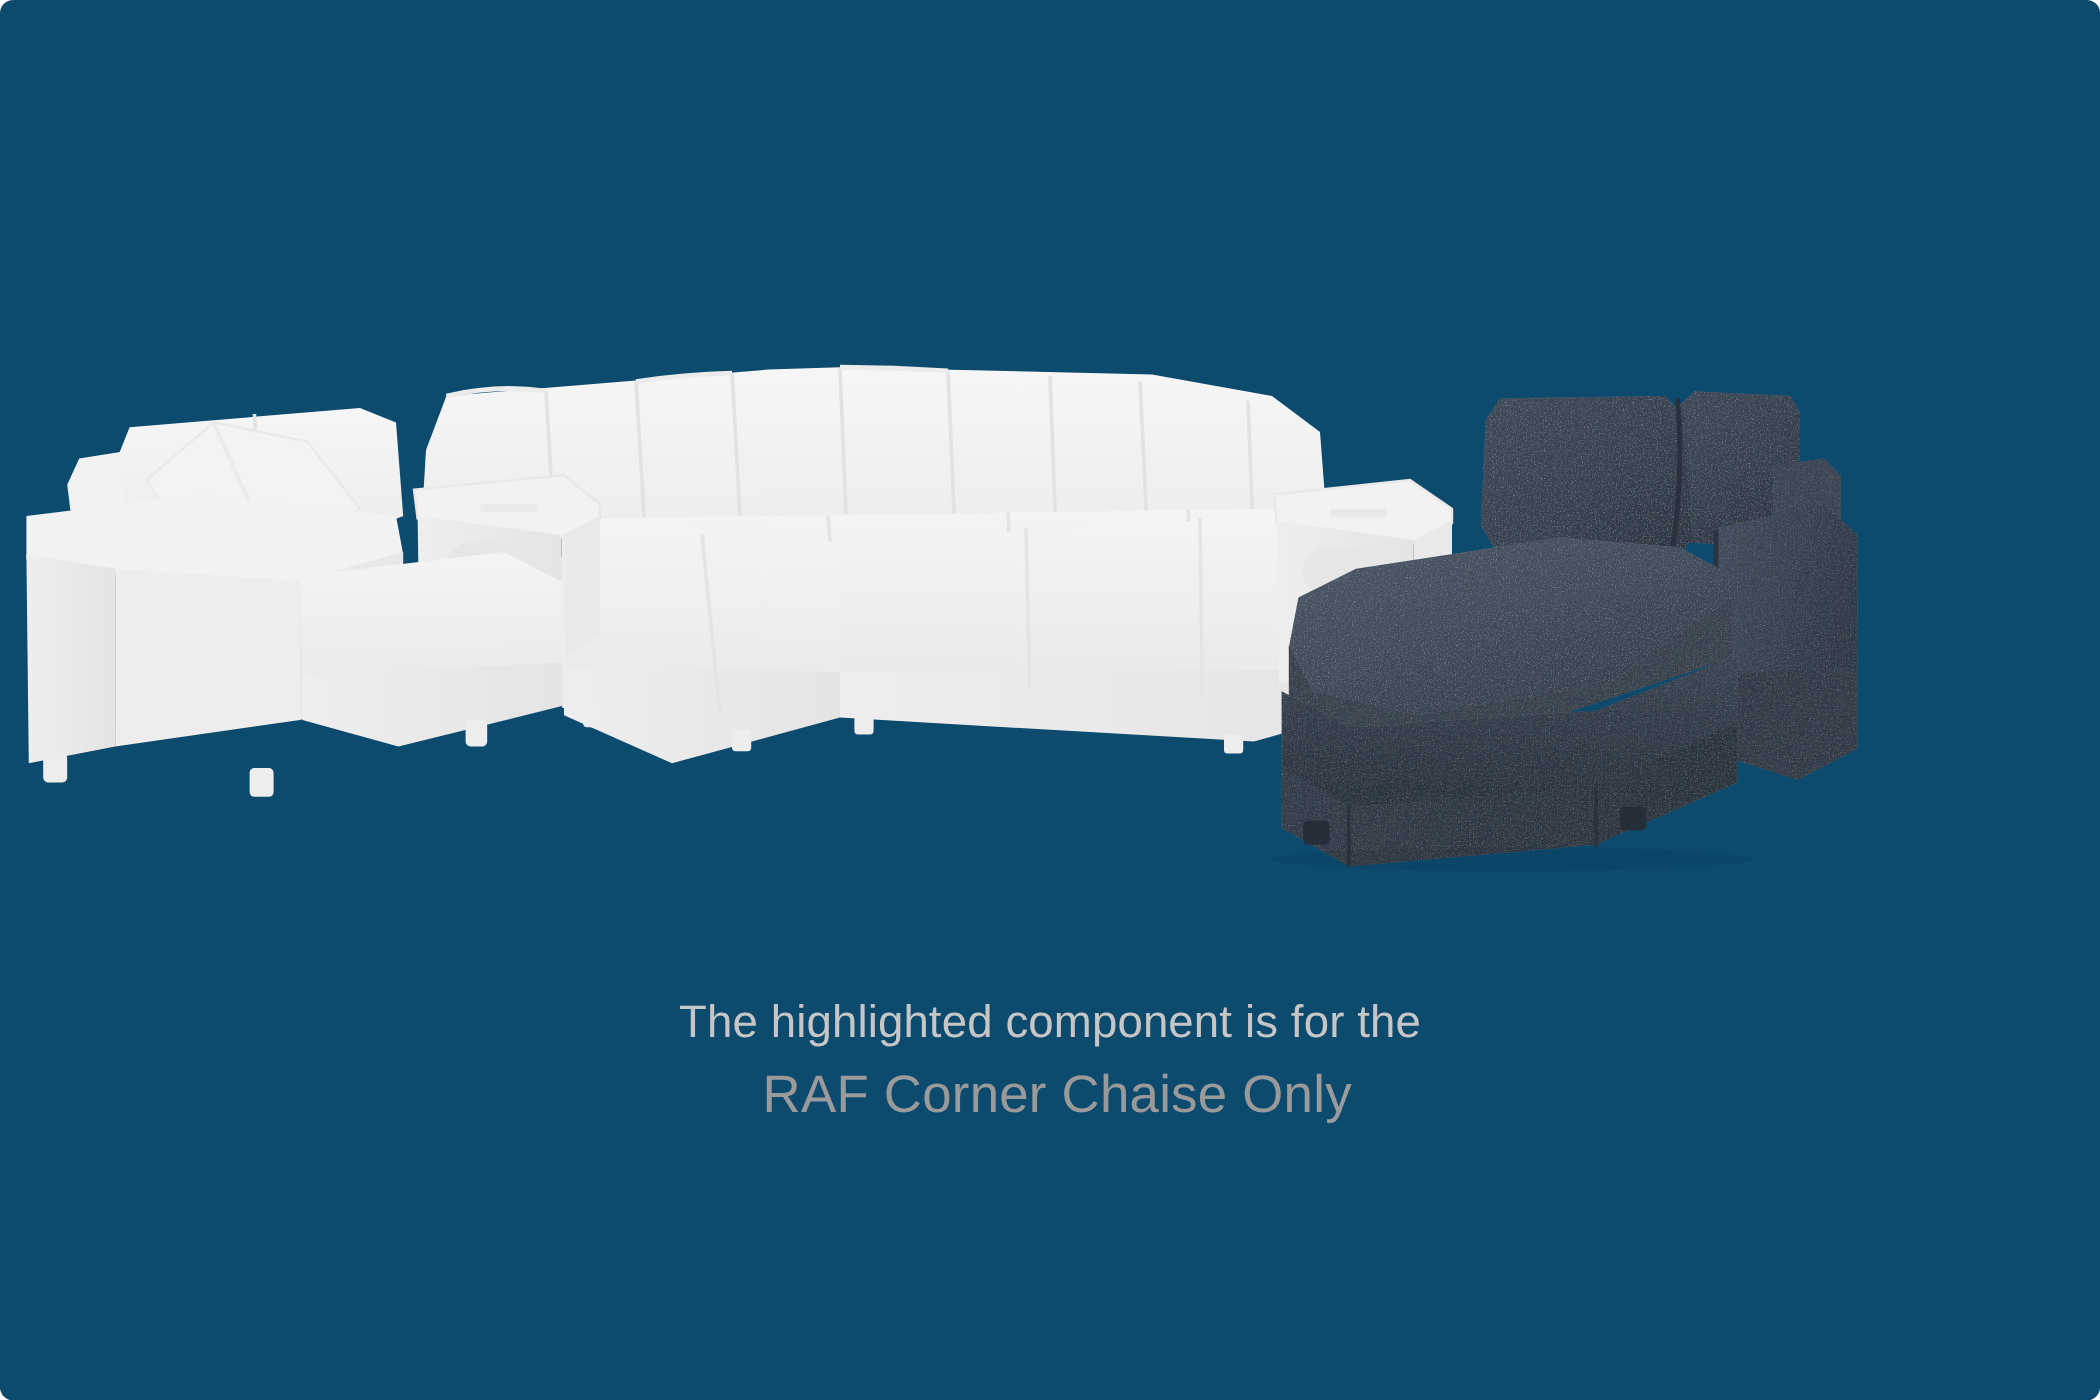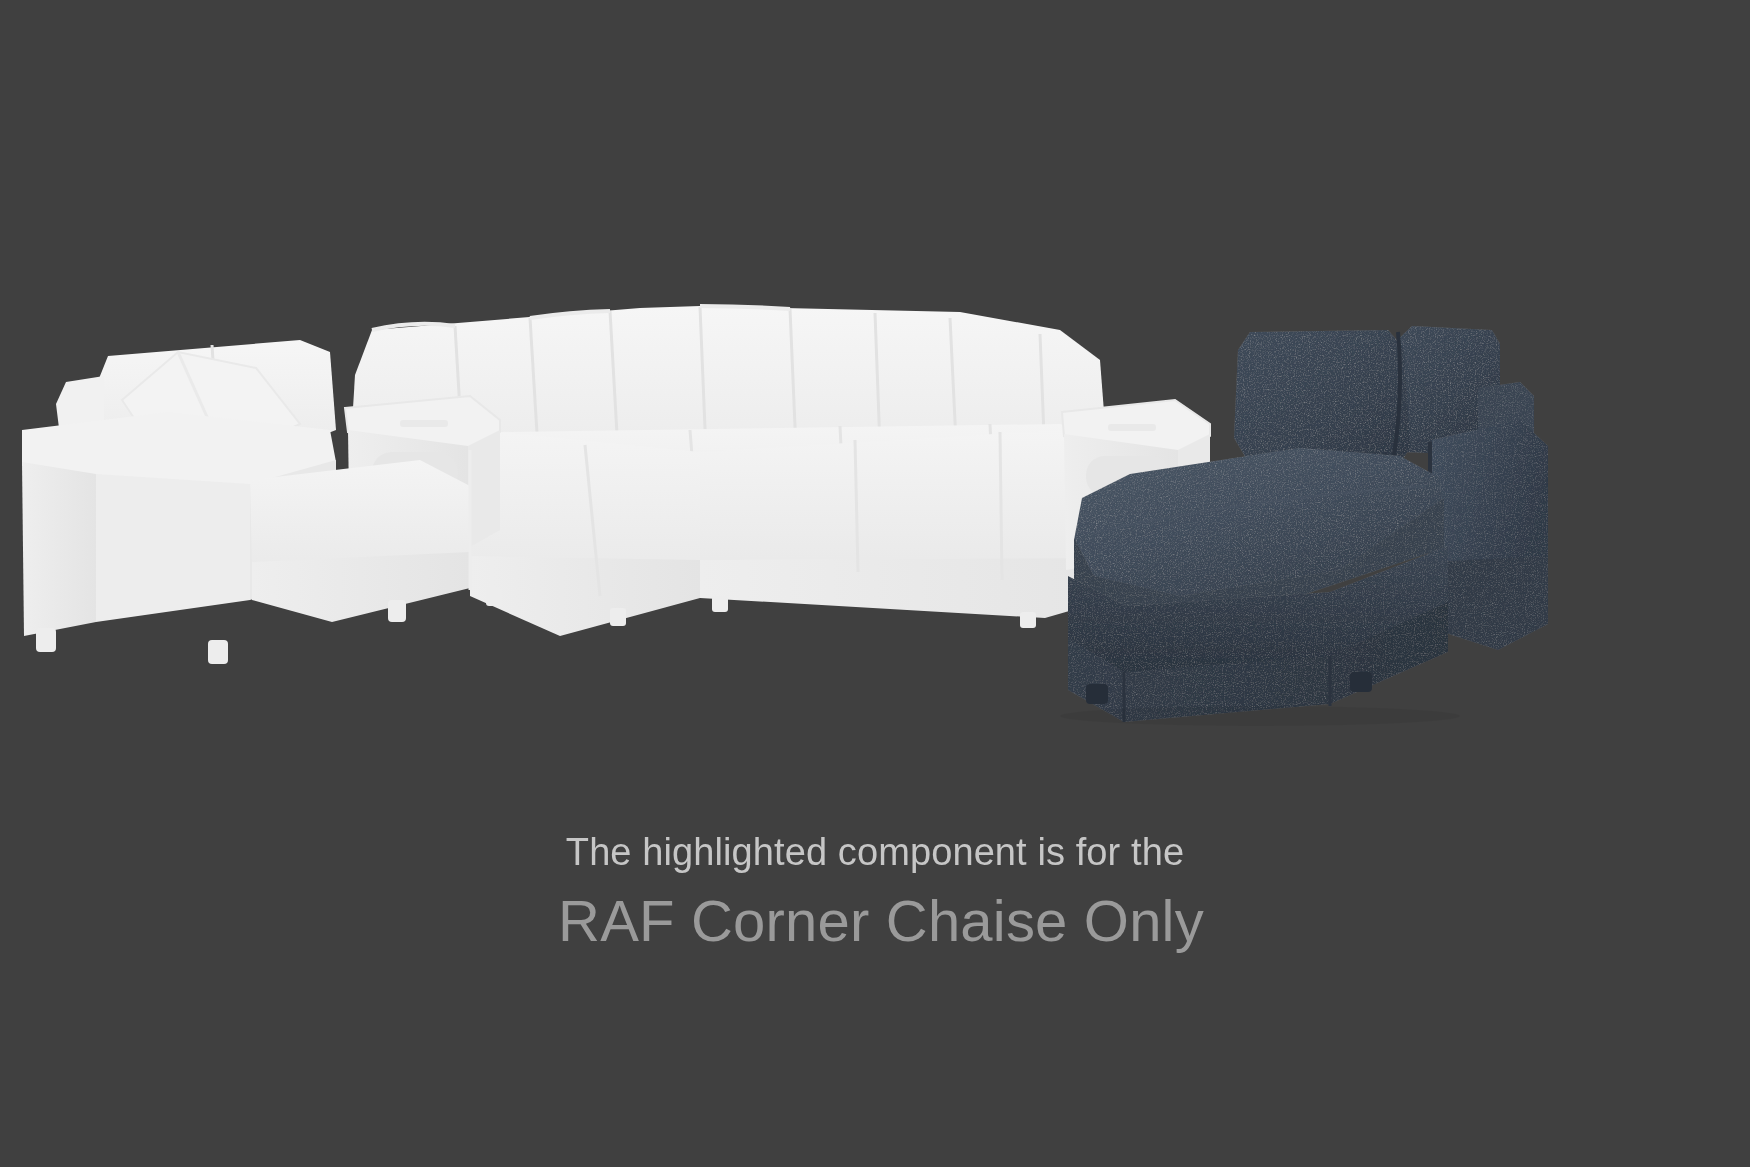--- a/index.html
+++ b/index.html
@@ -9,22 +9,23 @@
   }
   body {
     font-family: "Liberation Sans", sans-serif;
     -webkit-font-smoothing: antialiased;
   }
 
   .page {
     position: relative;
     width: 1750px;
     height: 1167px;
-    background: #404040;
+    background: #0c4a6e;
     overflow: hidden;
+    border-radius: 11px;
   }
 
   
   .scene {
     position: absolute;
     left: 0;
     top: 0;
     width: 1750px;
     height: 830px;
   }
@@ -40,21 +41,21 @@
   }
   .caption-line-1 {
     font-size: 38px;
     line-height: 1.18;
     color: #c6c6c6;
     letter-spacing: 0.1px;
     margin: 0 0 14px 0;
     font-weight: 400;
   }
   .caption-headline {
-    font-size: 58px;
+    font-size: 44px;
     line-height: 1.1;
     color: #9a9a9a;
     font-weight: 400;
     letter-spacing: 0.2px;
     margin: 0 0 22px 12px;
   }
   .caption-line-3 {
     font-size: 38px;
     line-height: 1.18;
     color: #c6c6c6;

